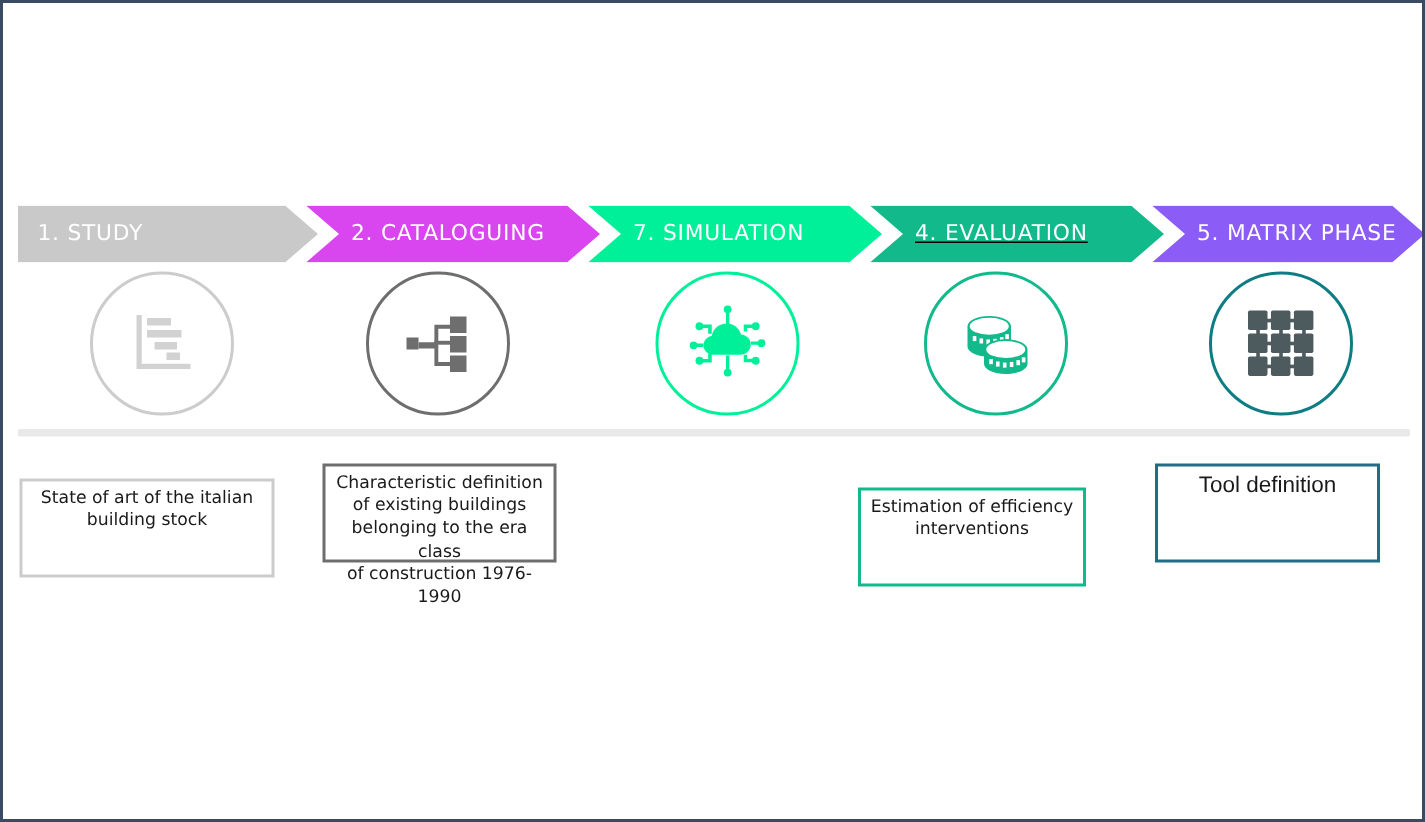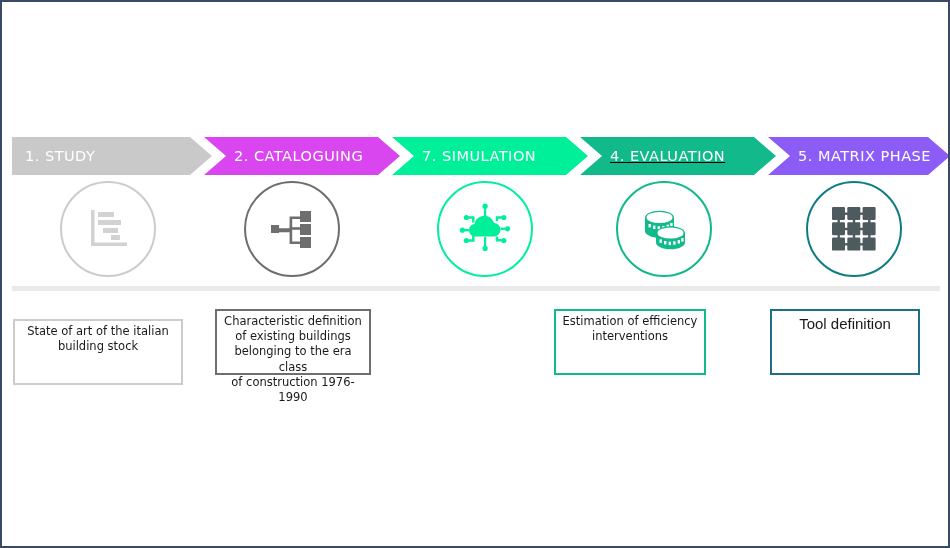--- a/index.html
+++ b/index.html
@@ -134,21 +134,21 @@
     text-align: center;
     padding: 3px 6px;
     font-size: 11.5px;
     line-height: 1.32;
     color: #1a1a1a;
     font-family: "DejaVu Sans", sans-serif;
   }
   .cap-1 { left: 11px;  width: 170px; }
   .cap-2 { left: 213px; width: 156px; }
   .cap-3 { left: 402px; width: 143px; }
-  .cap-4 { left: 552px; width: 152px; }
+  .cap-4 { left: 570px; width: 152px; margin-top: 16px; }
   .cap-5 { left: 768px; width: 150px;
            font-family: "Liberation Sans", sans-serif;
            font-size: 15px; }
 </style>
 </head>
 <body>
 
 <div class="slide" style="border-color: rgb(58, 74, 99);">
 
   <div class="phase-banner">

